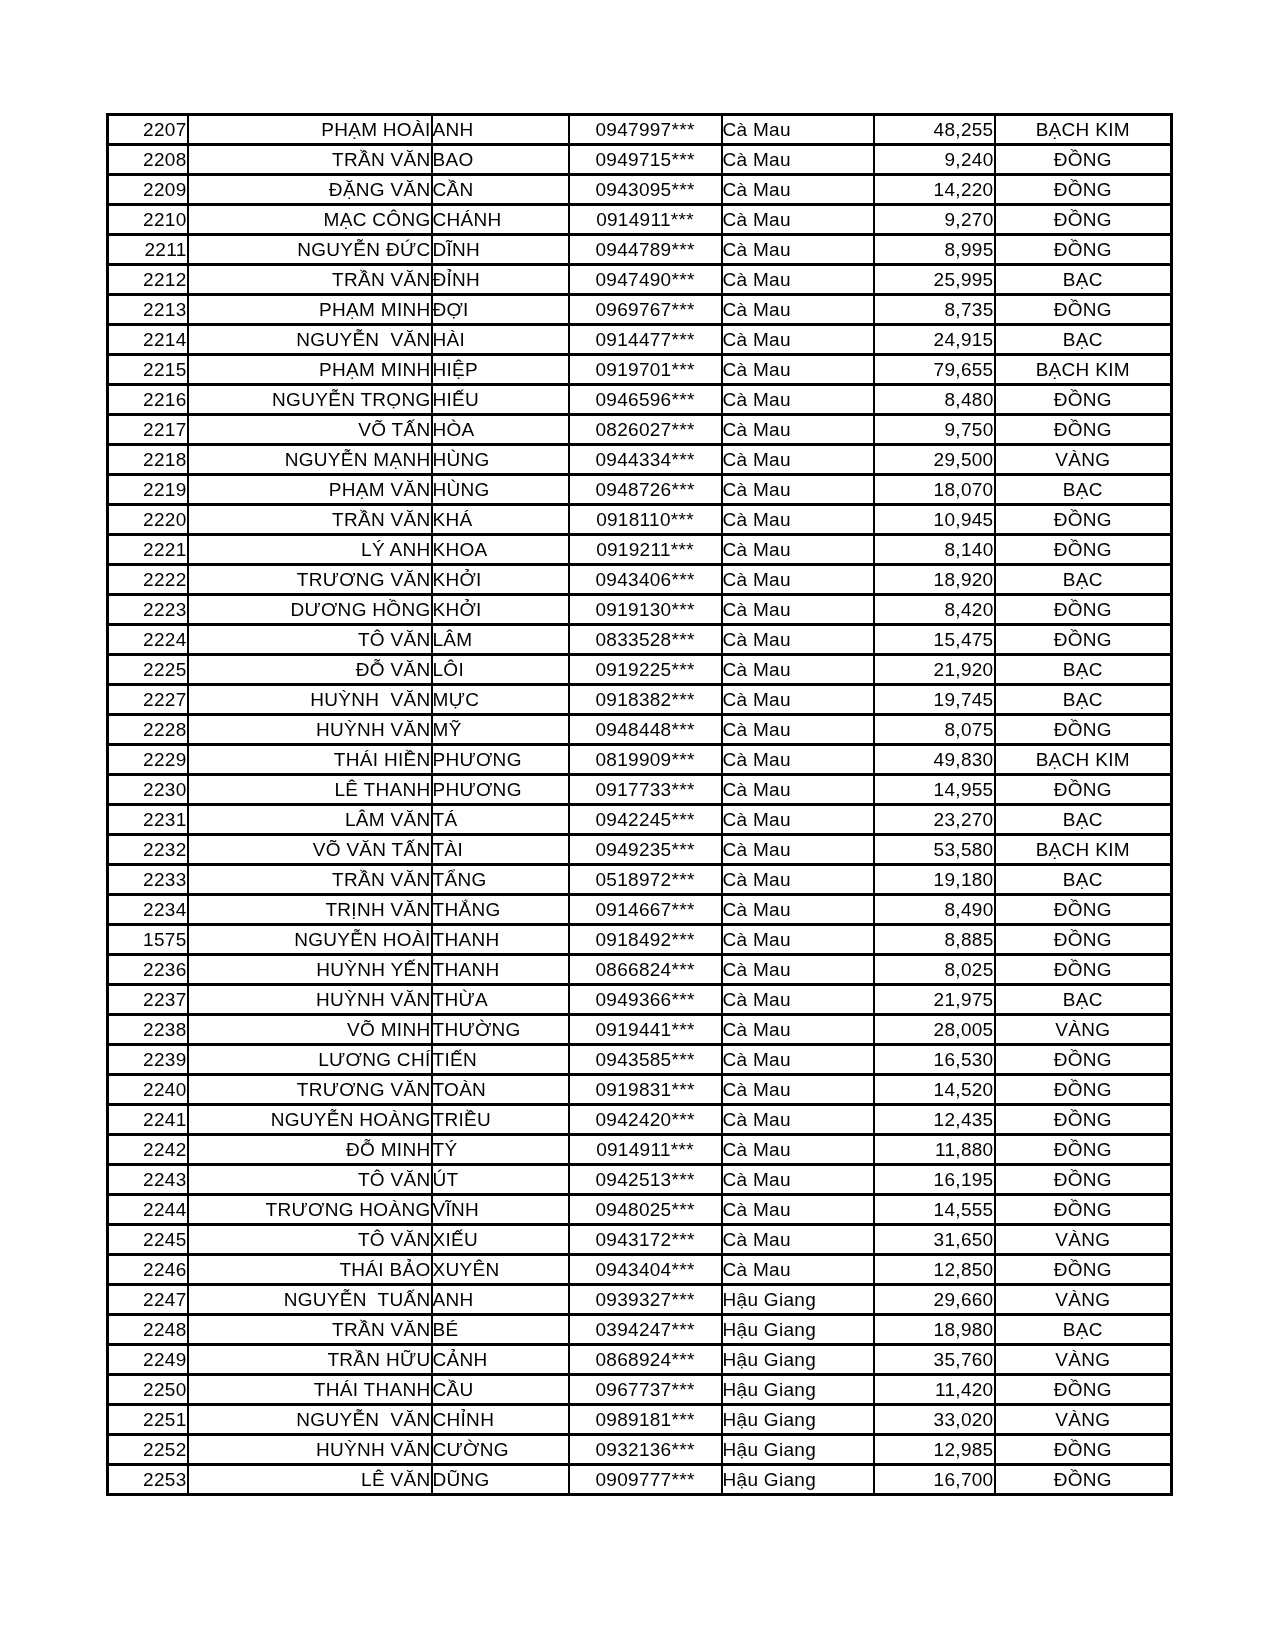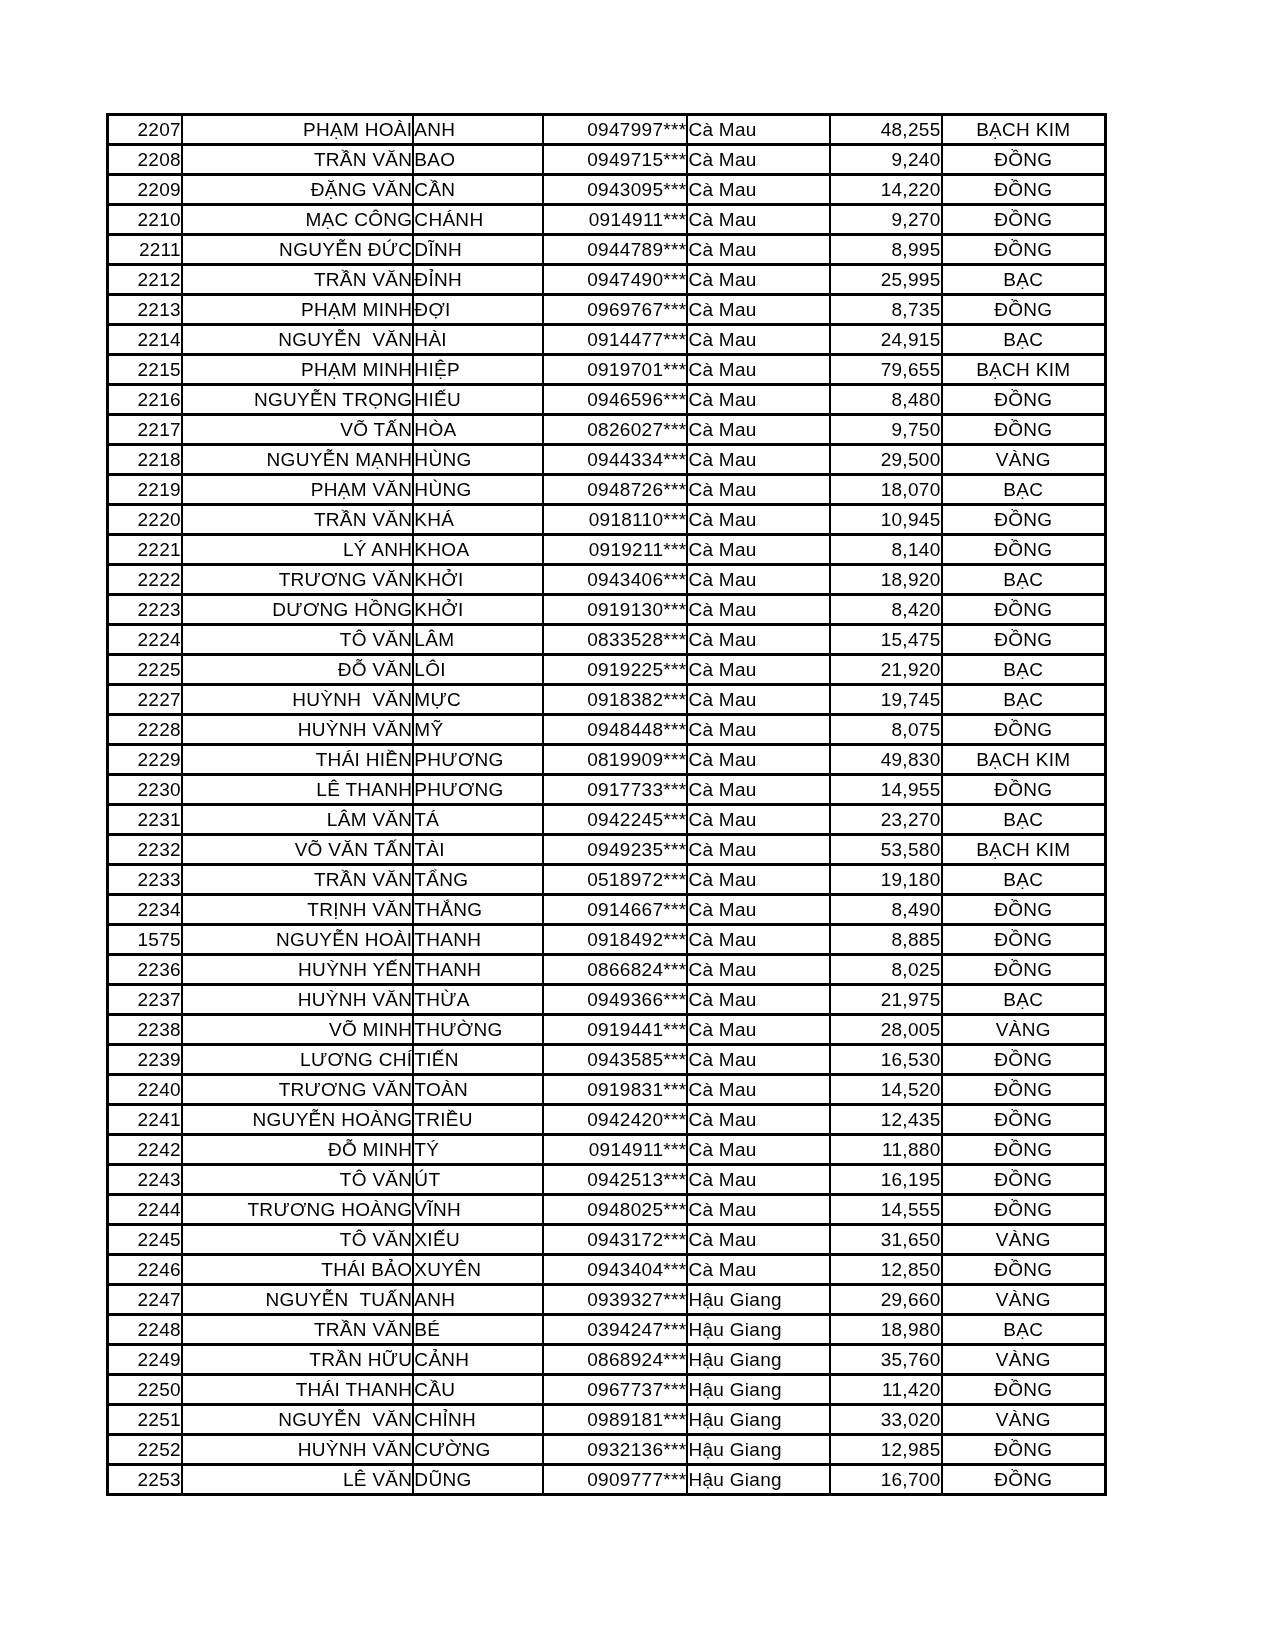--- a/index.html
+++ b/index.html
@@ -2,21 +2,21 @@
 <html><head>
 <meta charset="utf-8">
 <style>
   html, body {
     margin: 0;
     padding: 0;
     background: #ffffff;
   }
   .page {
     position: relative;
-    width: 1107px;
+    width: 1275px;
     height: 1650px;
     background: #ffffff;
     overflow: hidden;
     font-family: "Liberation Sans", "DejaVu Sans", sans-serif;
     color: #000000;
   }
   table.member-table {
     position: absolute;
     left: 106px;
     top: 113px;
@@ -34,21 +34,21 @@
     line-height: 27px;
     letter-spacing: 0.3px;
     vertical-align: middle;
     white-space: pre;
     overflow: hidden;
     color: #000000;
   }
   td.c0 { text-align: right; padding-right: 11px; }
   td.c1 { text-align: right;  padding-left: 9px;  }
   td.c2 { text-align: left;  padding-left: 9px;  }
-  td.c3 { text-align: right;  padding-left: 9px;  }
+  td.c3 { text-align: center;  padding-left: 9px;  }
   td.c4 { text-align: left;  padding-left: 9px; margin-left: 12px;  }
   td.c5 { text-align: right; padding-right: 11px; }
   td.c6 { text-align: center;  padding-left: 9px;  }
 </style>
 </head>
 <body>
 
 <div class="page">
   <table class="member-table">
     <colgroup>

